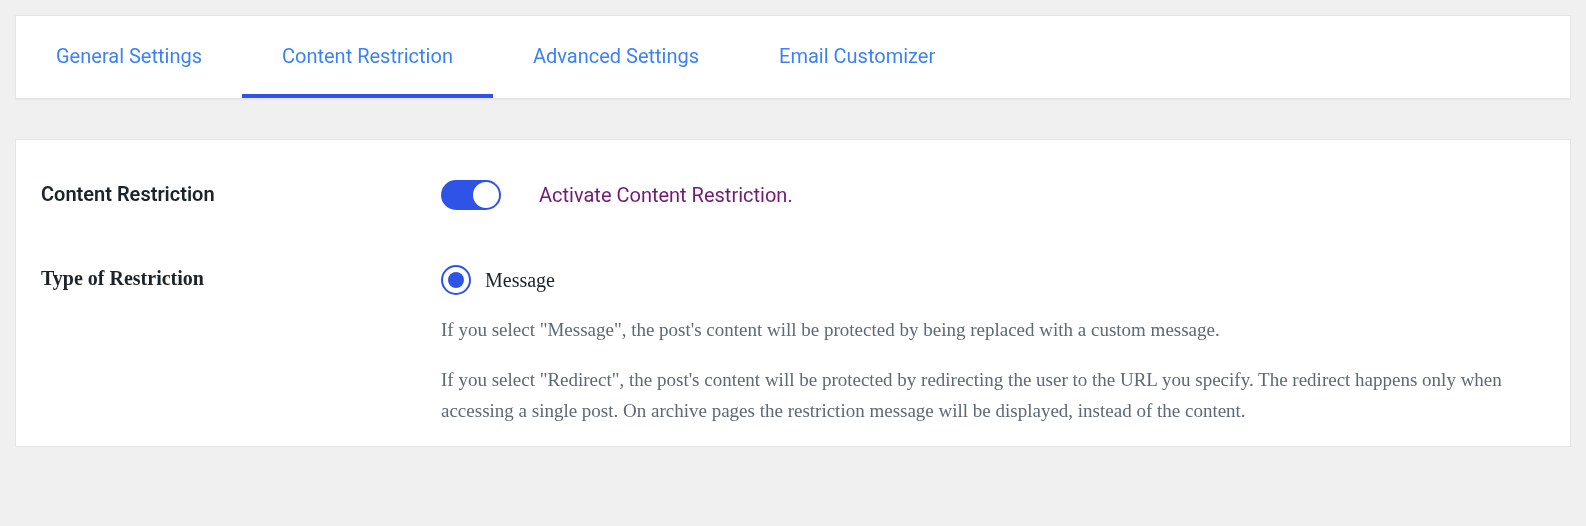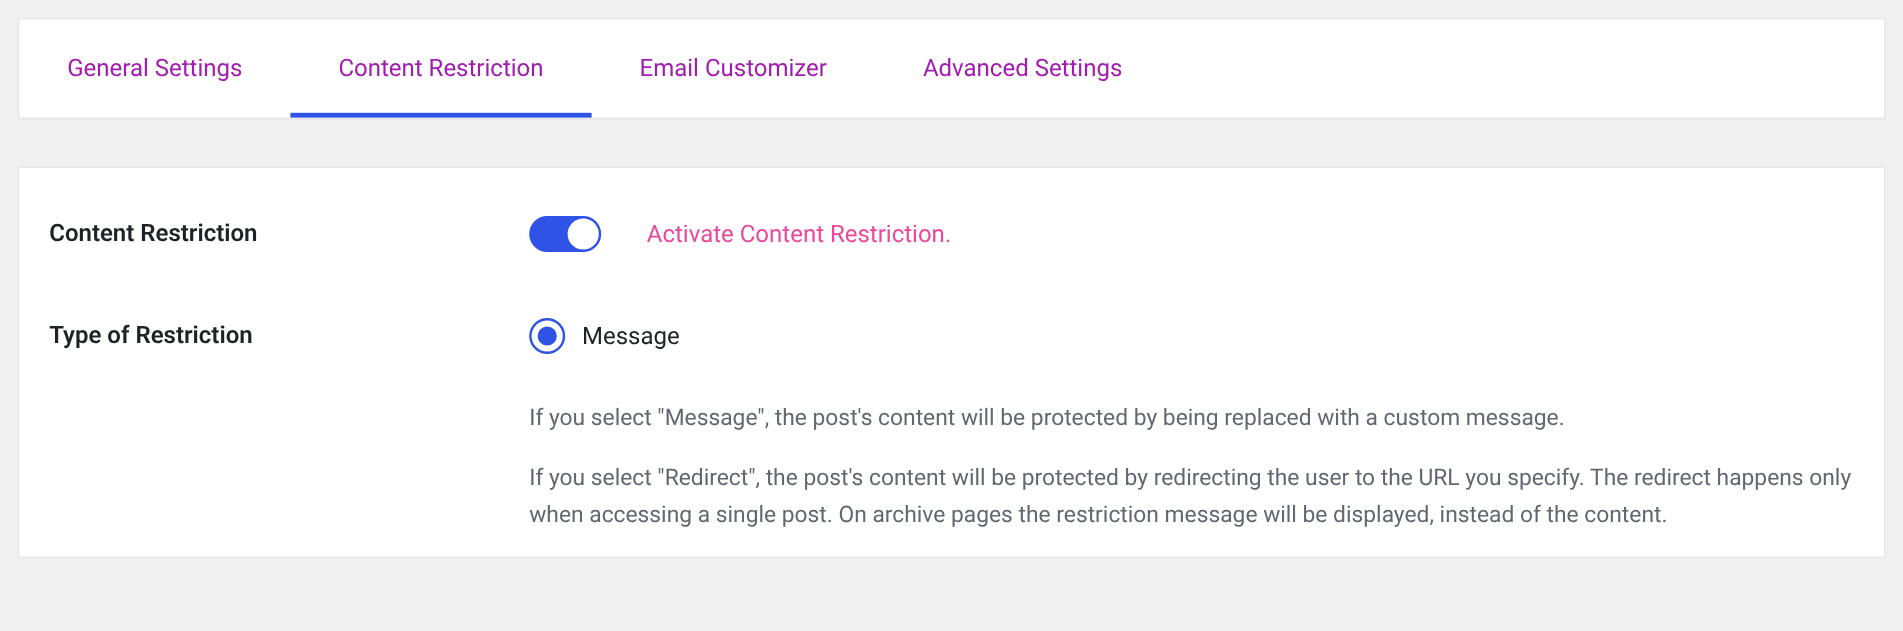--- a/index.html
+++ b/index.html
@@ -17,39 +17,40 @@
     .tabs-panel {
       background: #fff;
       border: 1px solid #e5e5e5;
       box-shadow: 0 1px 1px rgba(0,0,0,0.04);
       display: flex;
       margin-bottom: 40px;
     }
     .tab {
       padding: 28px 40px 26px;
       font-size: 20px;
-      color: #a21caf;
+      color: #3b82f6;
       cursor: pointer;
       border-bottom: 4px solid transparent;
     }
     .tab.active {
       border-bottom-color: #2f53e6;
     }
     .content-panel {
       background: #fff;
       border: 1px solid #e5e5e5;
       padding: 40px 25px 20px;
     }
     .field-row {
       display: flex;
       align-items: flex-start;
       margin-bottom: 55px;
     }
     .field-row:last-child {
       margin-bottom: 0;
+      font-family: Liberation Serif, serif;
     }
     .field-label {
       width: 400px;
       flex-shrink: 0;
       font-size: 20px;
       font-weight: 600;
       color: #1d2327;
       padding-top: 2px;
     }
     .field-control {
@@ -72,27 +73,27 @@
       position: absolute;
       right: 2px;
       top: 2px;
       width: 26px;
       height: 26px;
       background: #fff;
       border-radius: 50%;
     }
     .toggle-label {
       font-size: 20px;
-      color: #ec4899;
+      color: #701a75;
     }
     .radio-row {
       display: flex;
       align-items: center;
       gap: 42px;
-      margin-bottom: 38px;
+      margin-bottom: 20px;
     }
     .radio-option {
       display: flex;
       align-items: center;
       gap: 14px;
       cursor: pointer;
     }
     .radio {
       width: 30px;
       height: 30px;
@@ -128,22 +129,22 @@
     .help-text:last-child {
       margin-bottom: 0;
     }
   </style>
 </head>
 <body>
 
 <div class="tabs-panel">
   <div class="tab">General Settings</div>
   <div class="tab active">Content Restriction</div>
+  <div class="tab">Advanced Settings</div>
   <div class="tab">Email Customizer</div>
-  <div class="tab">Advanced Settings</div>
 </div>
 
 <div class="content-panel">
 
   <div class="field-row">
     <div class="field-label">Content Restriction</div>
     <div class="field-control">
       <div class="toggle-row">
         <div class="toggle">
           <div class="toggle-knob"></div>

